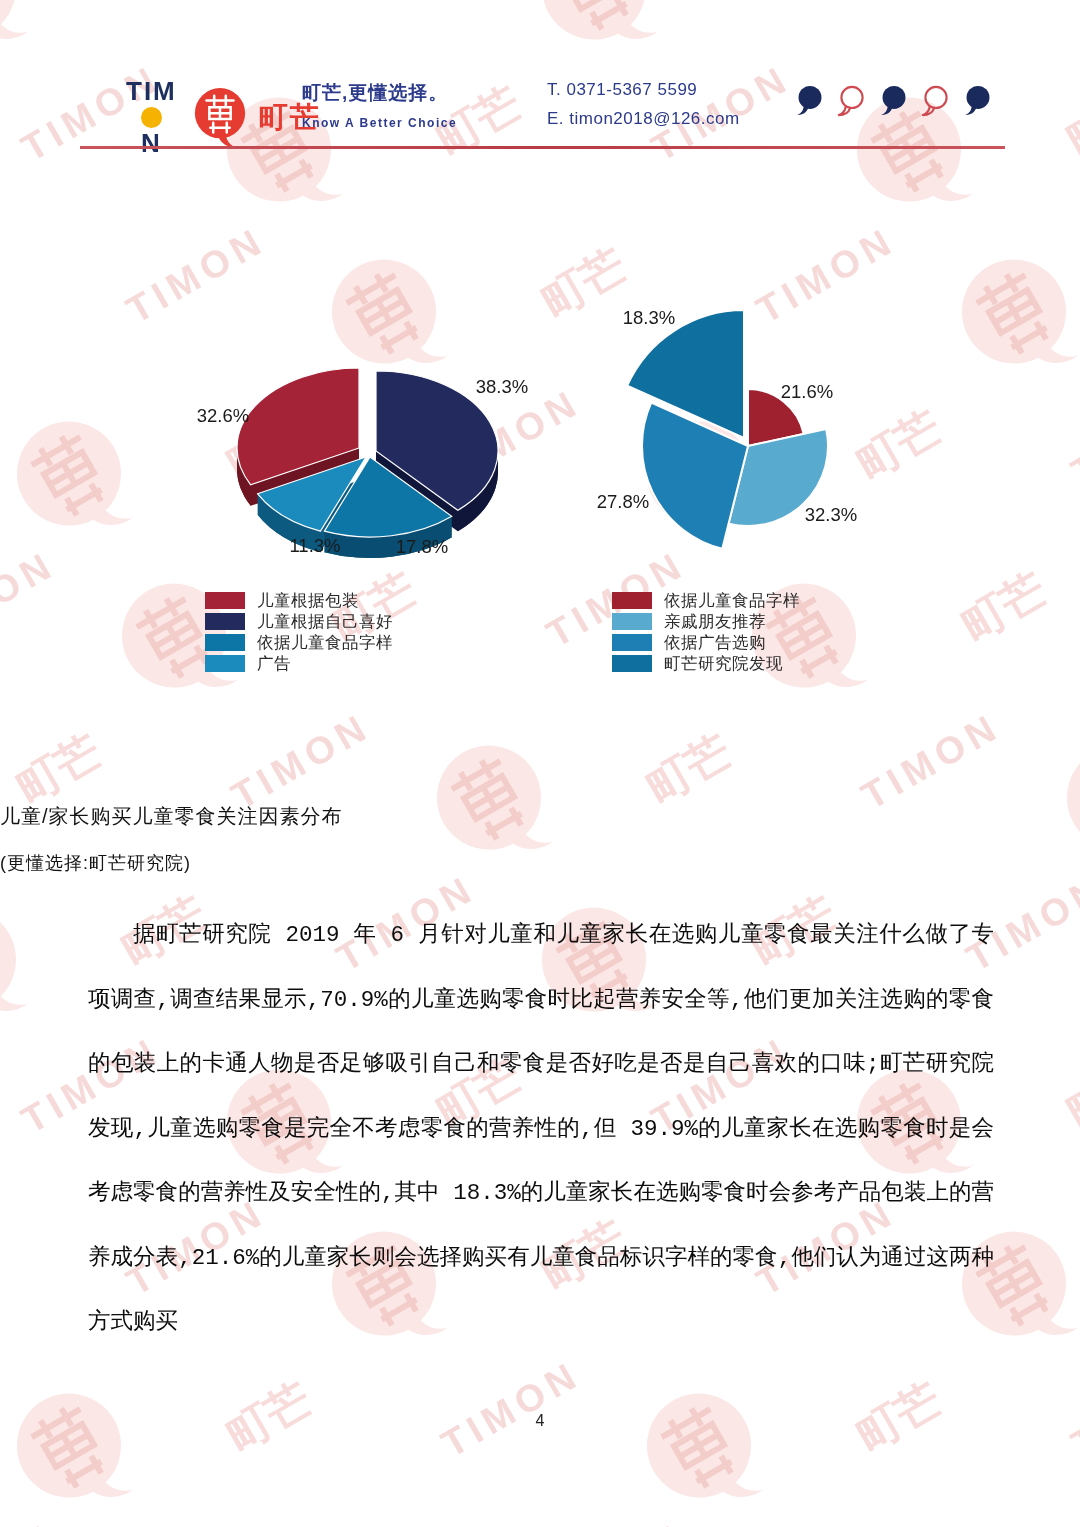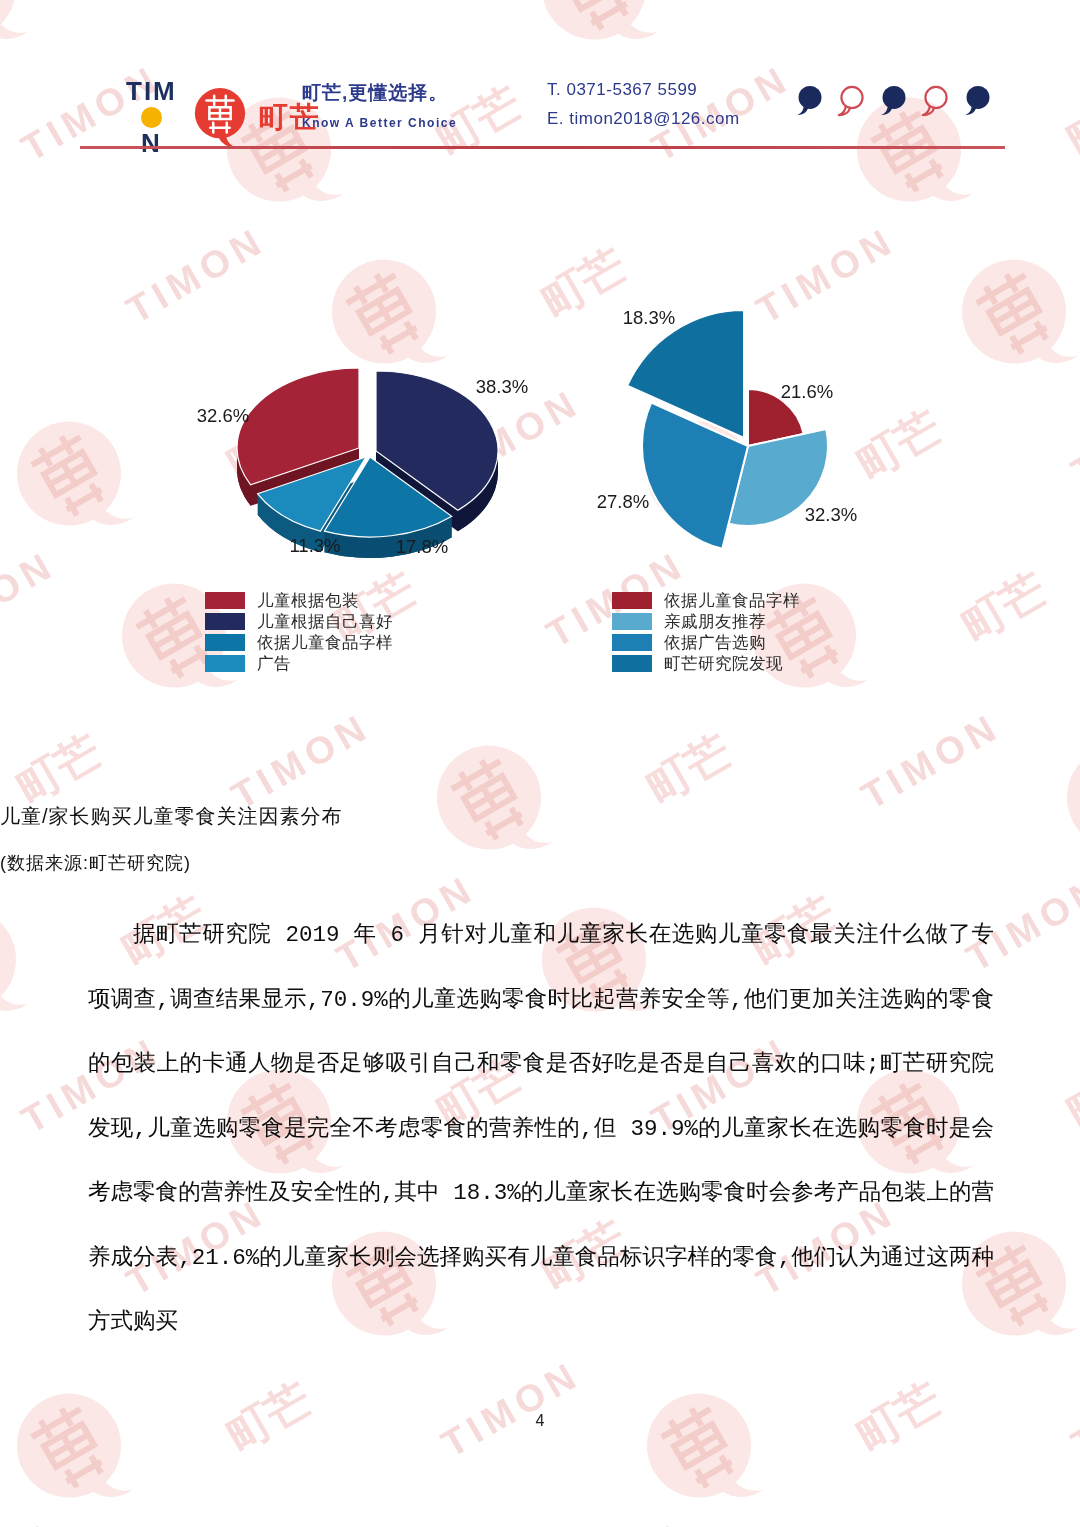--- a/index.html
+++ b/index.html
@@ -351,19 +351,19 @@
           <span class="swatch" style="background: rgb(30, 127, 180);"></span>
           <span class="legend-label">依据广告选购</span>
         </div>
         <div class="legend-row">
           <span class="swatch" style="background: rgb(15, 111, 159);"></span>
           <span class="legend-label">町芒研究院发现</span>
         </div>
       </div>
 
     <div class="caption caption-title">儿童/家长购买儿童零食关注因素分布</div>
-    <div class="caption caption-source">(数据来源:町芒研究院)</div>
+    <div class="caption caption-source">(更懂选择:町芒研究院)</div>
 
     <div class="body-text">据町芒研究院 2019 年 6 月针对儿童和儿童家长在选购儿童零食最关注什么做了专项调查,调查结果显示,70.9%的儿童选购零食时比起营养安全等,他们更加关注选购的零食的包装上的卡通人物是否足够吸引自己和零食是否好吃是否是自己喜欢的口味;町芒研究院发现,儿童选购零食是完全不考虑零食的营养性的,但 39.9%的儿童家长在选购零食时是会考虑零食的营养性及安全性的,其中 18.3%的儿童家长在选购零食时会参考产品包装上的营养成分表,21.6%的儿童家长则会选择购买有儿童食品标识字样的零食,他们认为通过这两种方式购买</div>
 
     <div class="page-num">4</div>
   </div>
 </div>
 
 </body></html>

